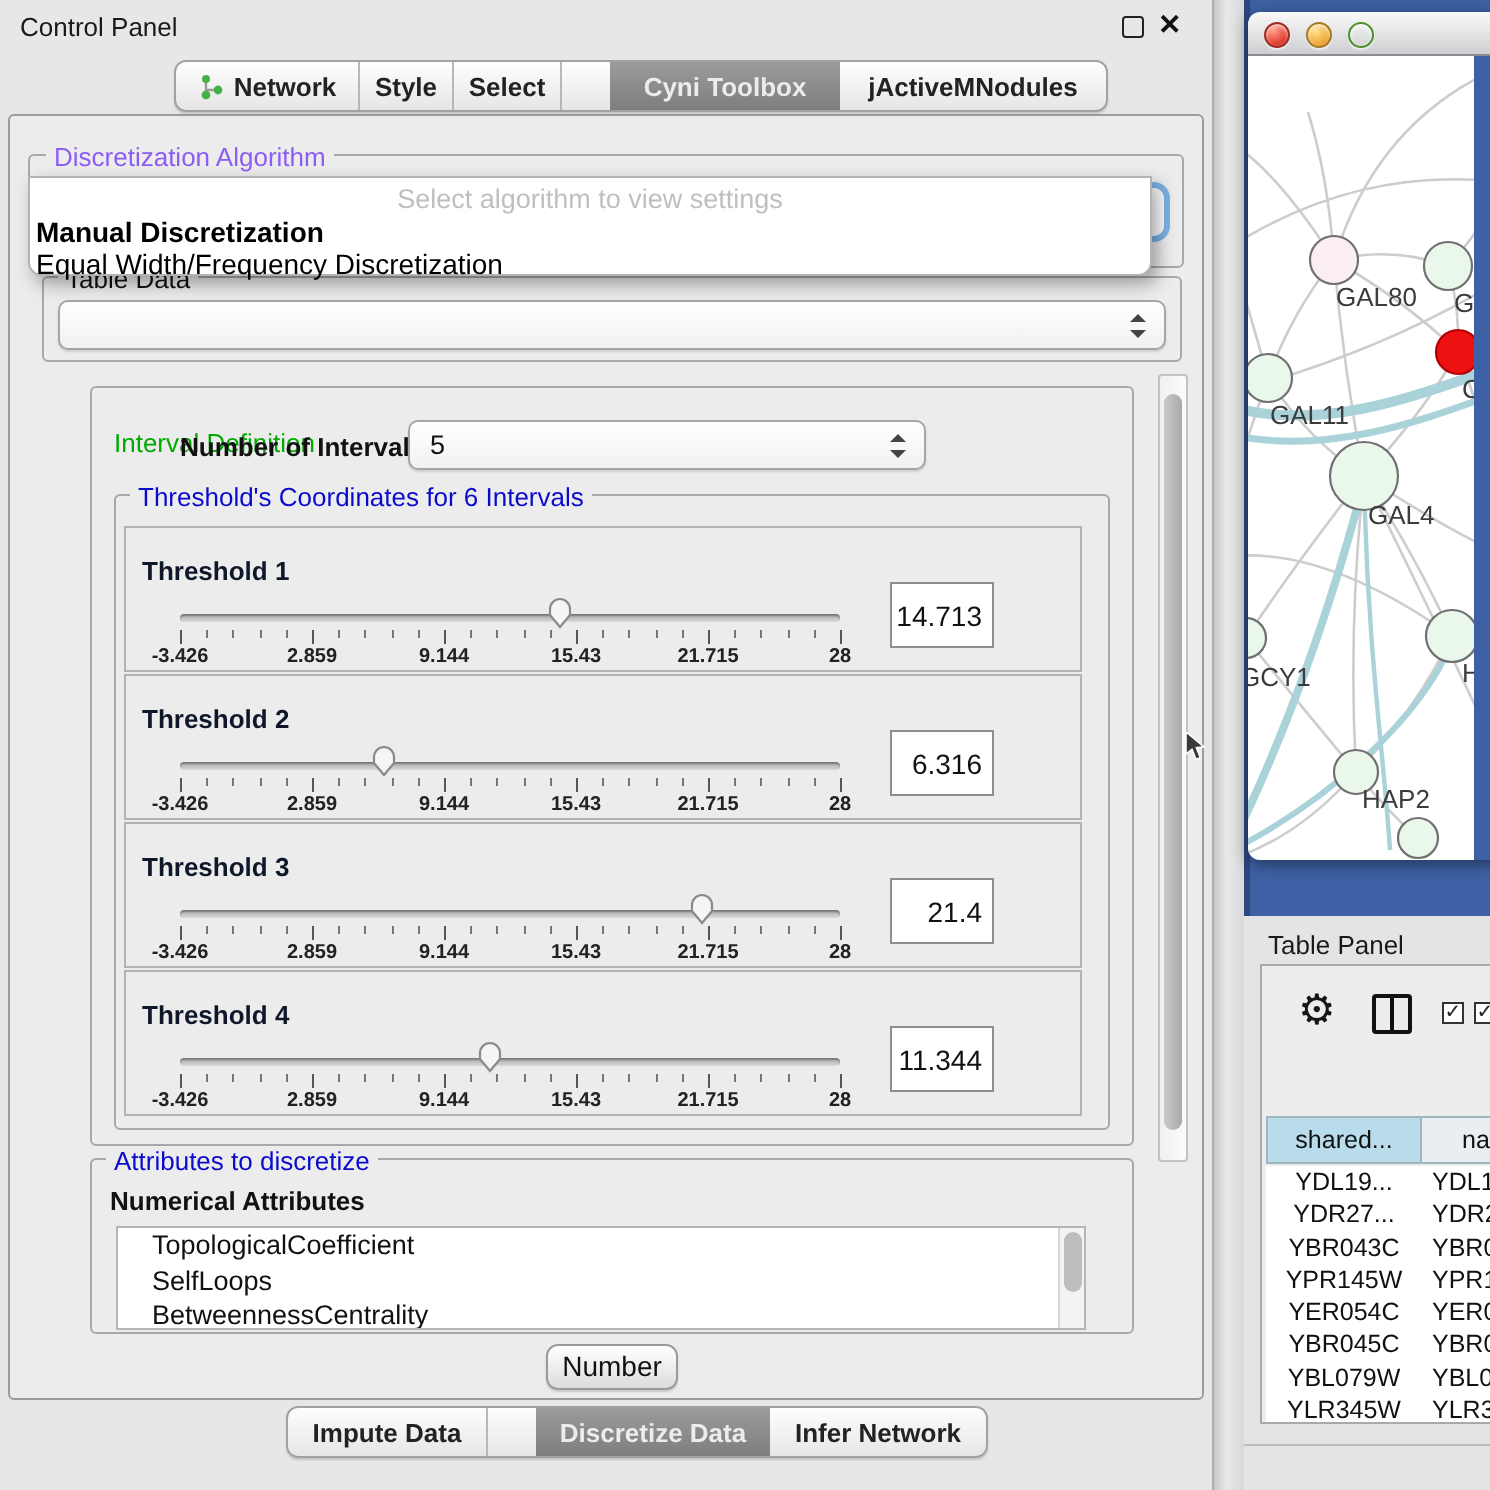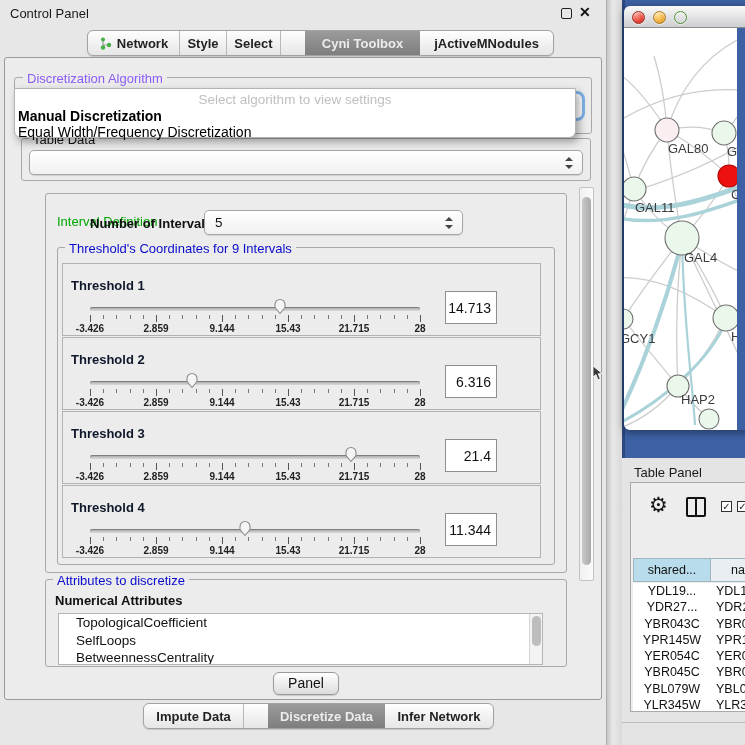--- a/index.html
+++ b/index.html
@@ -177,21 +177,21 @@
       <span class="grouplabel lbl-black" style="left:81px;top:158px;background:none;">Number of Intervals</span>
       <div class="combo" style="left:199px;top:152px;width:259px;height:25px;">
         <span class="val">5</span>
         <span class="stepper">
             <i class="up"></i>
             <i class="dn"></i>
           </span>
       </div>
 
       <div class="groupbox" style="left:52px;top:189px;width:498px;height:318px;"></div>
-      <span class="grouplabel lbl-blue" style="left:60px;top:183px;">Threshold's Coordinates for 9 Intervals</span>
+      <span class="grouplabel lbl-blue" style="left:60px;top:183px;">Threshold's Coordinates for 6 Intervals</span>
 
       <div id="thresholds">
           <div class="th-row">
             <div class="th-label">Threshold 1</div>
      <div class="slider">
        <div class="track"></div>
        <svg class="handle" style="left:calc(57.72% - 8px)" width="16" height="18" viewBox="0 0 16 18">
          <path d="M3,7.5 A5,5 0 0 1 13,7.5 L13,10.5 L8,16.5 L3,10.5 Z" fill="#f5f5f5" stroke="#8a8a8a" stroke-width="1.1"></path>
        </svg>
        <div class="ticks">
@@ -380,21 +380,21 @@
         <div id="attr-items">
             <div class="attr-item">TopologicalCoefficient</div>
             <div class="attr-item">SelfLoops</div>
             <div class="attr-item">BetweennessCentrality</div>
           </div>
         <div class="attr-scroll">
             <div class="thumb"></div>
           </div>
       </div>
 
-      <div class="apply-btn">Panel</div>
+      <div class="apply-btn">Number</div>
     </div>
 
     <div class="tabstrip bottom-tabs">
       <div class="tabseg" style="width:100px">
           <span>Impute Data</span>
         </div>
       <div class="tabseg sel" style="width:117px">
           <span>Discretize Data</span>
         </div>
       <div class="tabseg" style="width:108px">

